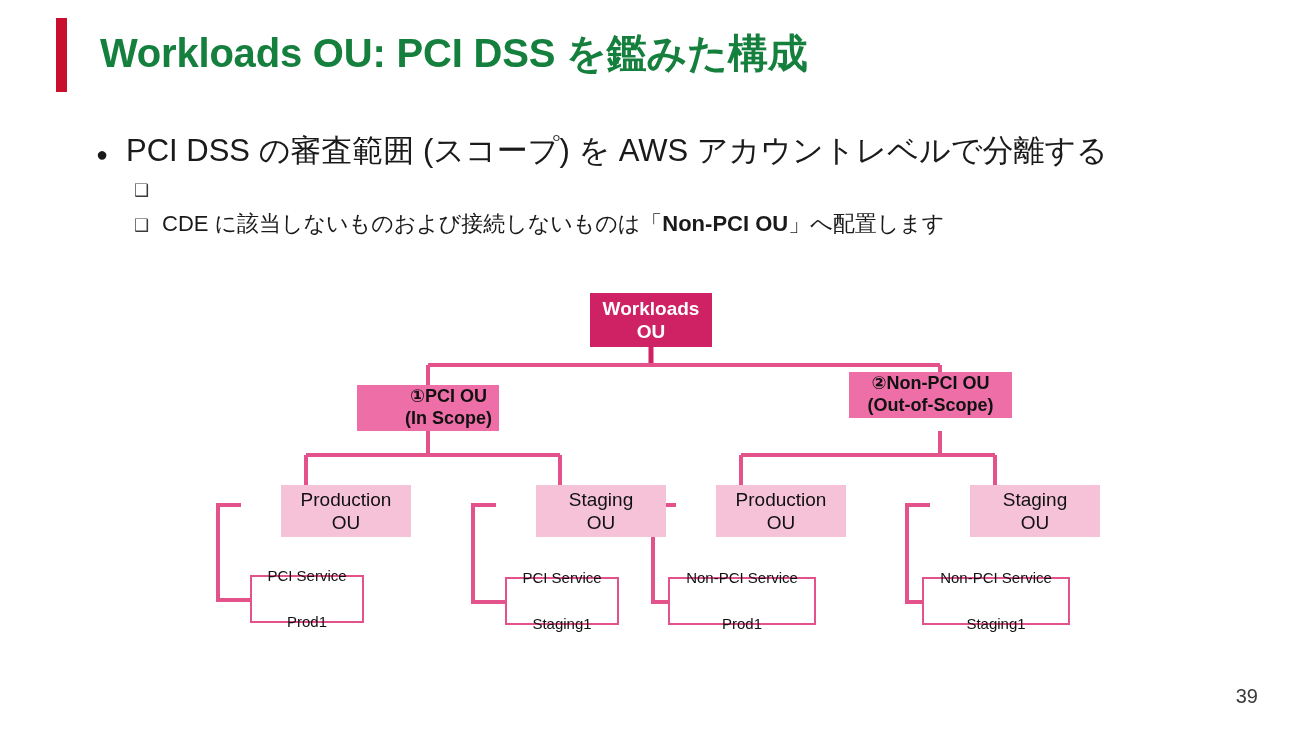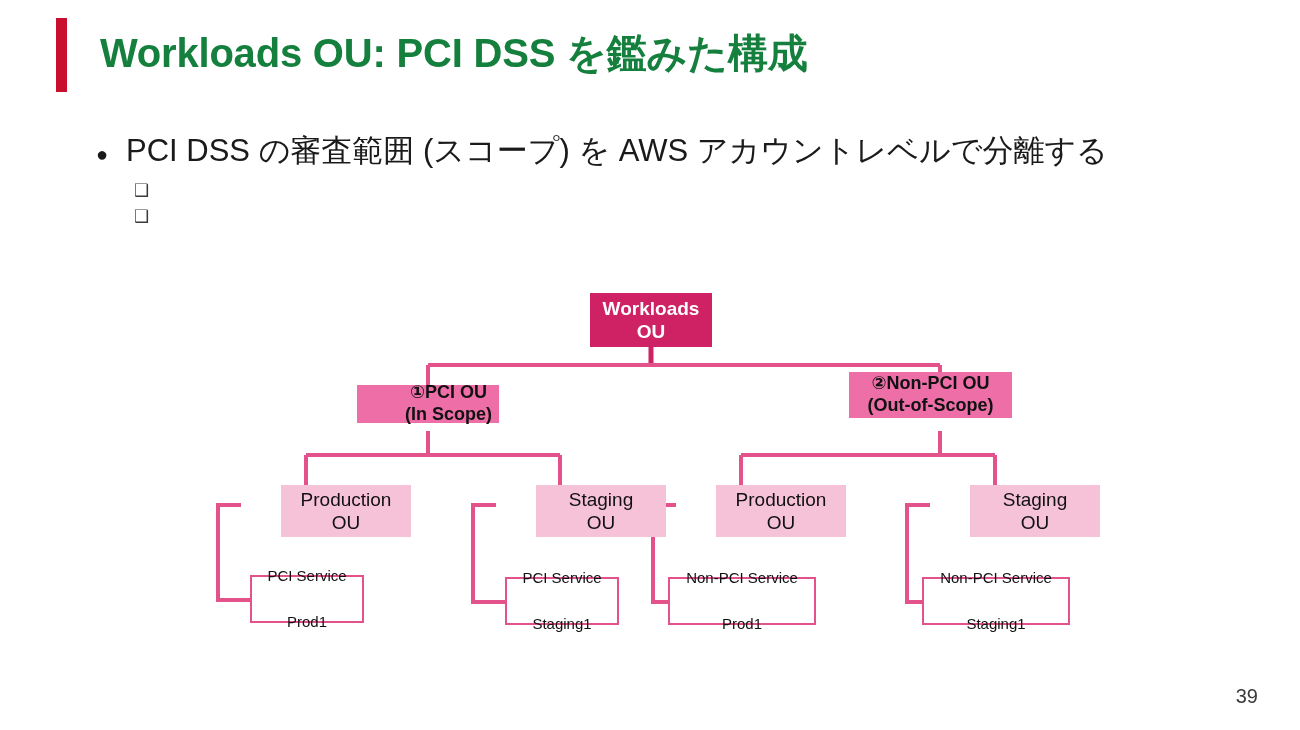--- a/index.html
+++ b/index.html
@@ -158,20 +158,21 @@
     <span class="marker">●</span>
     <span class="btext">PCI DSS の審査範囲 (スコープ) を AWS アカウントレベルで分離する</span>
   </div>
 
   <div class="bullet-l2">
     <span class="marker">❑</span>
   </div>
 
   <div class="bullet-l2">
     <span class="marker">❑</span>
+    <span class="btext"><span>CDE に該当しないものおよび接続しないものは「</span><b>Non-PCI OU</b><span>」へ配置します</span></span>
   </div>
 
 </div>
 
 <div class="diagram">
 
   <svg width="1300" height="380">
 
     <path d="M651,67 L651,85" stroke="#CE2264" stroke-width="5" fill="none"></path>
 
@@ -193,21 +194,21 @@
     <path d="M496,225 L473,225 L473,322 L505,322" stroke="#E4528B" stroke-width="4" fill="none"></path>
     <path d="M676,225 L653,225 L653,322 L668,322" stroke="#E4528B" stroke-width="4" fill="none"></path>
     <path d="M930,225 L907,225 L907,322 L922,322" stroke="#E4528B" stroke-width="4" fill="none"></path>
   </svg>
 
   <div class="node node-root" style="left:590px; top:13px; width:122px; height:54px;">
     <span class="ln">Workloads</span>
     <span class="ln">OU</span>
   </div>
 
-  <div class="node node-l2" style="left:357px; top:105px; width:142px; height:38px;padding-left:41px;">
+  <div class="node node-l2" style="left:357px; top:105px; width:142px; height:46px;padding-left:41px;">
     <span class="ln">①PCI OU</span>
     <span class="ln">(In Scope)</span>
   </div>
 
   <div class="node node-l2" style="left:849px; top:92px; width:163px; height:46px;">
     <span class="ln">②Non-PCI OU</span>
     <span class="ln">(Out-of-Scope)</span>
   </div>
 
   <div class="node node-l3" style="left:241px; top:205px; width:130px; height:52px;">

